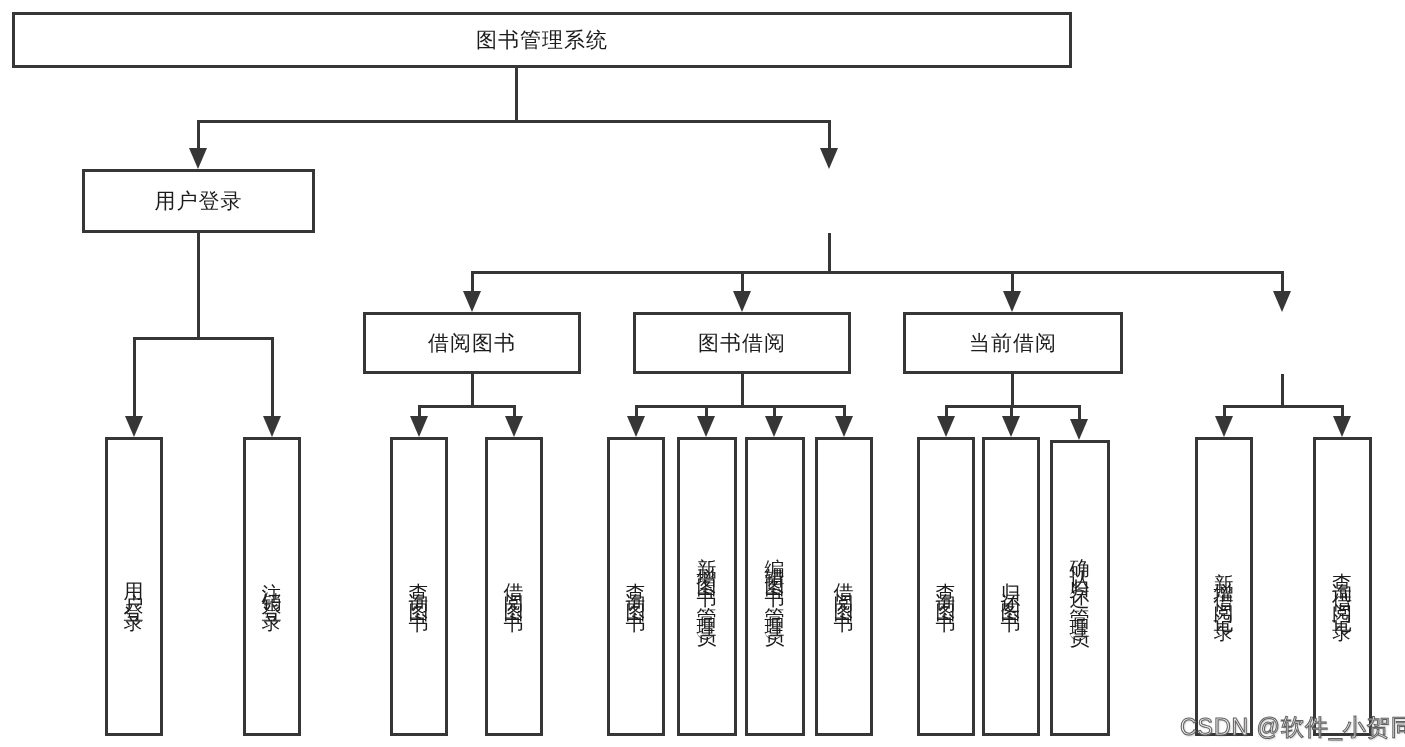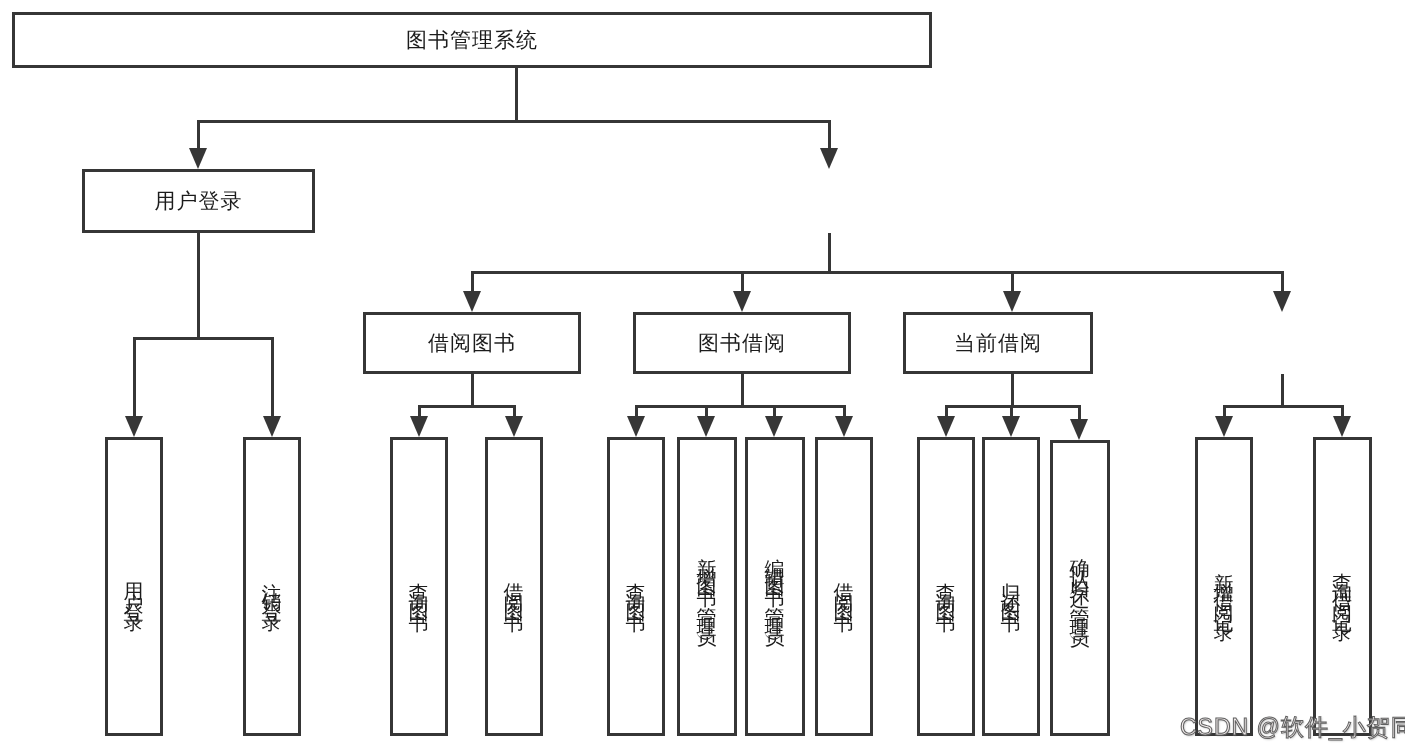--- a/index.html
+++ b/index.html
@@ -29,35 +29,35 @@
     font-family:"Liberation Sans",sans-serif;font-size:23px;letter-spacing:1px;
     color:#f2ecec;-webkit-text-stroke:1px #606060;
     text-shadow:1px 1px 2px rgba(96,96,96,0.45);
   }
 </style>
 </head>
 <body>
 
 <div class="stage">
 
-  <div class="box hbox" style="left:12px;top:12px;width:920px;height:56px">
+  <div class="box hbox" style="left:12px;top:12px;width:1060px;height:56px">
     <span>图书管理系统</span>
   </div>
 
   <div class="box hbox" style="left:82px;top:169px;width:233px;height:64px">
     <span>用户登录</span>
   </div>
 
   <div class="box hbox" style="left:363px;top:312px;width:218px;height:62px">
     <span>借阅图书</span>
   </div>
   <div class="box hbox" style="left:633px;top:312px;width:218px;height:62px">
     <span>图书借阅</span>
   </div>
-  <div class="box hbox" style="left:903px;top:312px;width:190px;height:62px">
+  <div class="box hbox" style="left:903px;top:312px;width:220px;height:62px">
     <span>当前借阅</span>
   </div>
 
   <div class="box leaf" style="left:105px;top:437px;width:58px;height:299px">
     <span>用户登录</span>
   </div>
   <div class="box leaf" style="left:243px;top:437px;width:58px;height:299px">
     <span>注销登录</span>
   </div>
 

